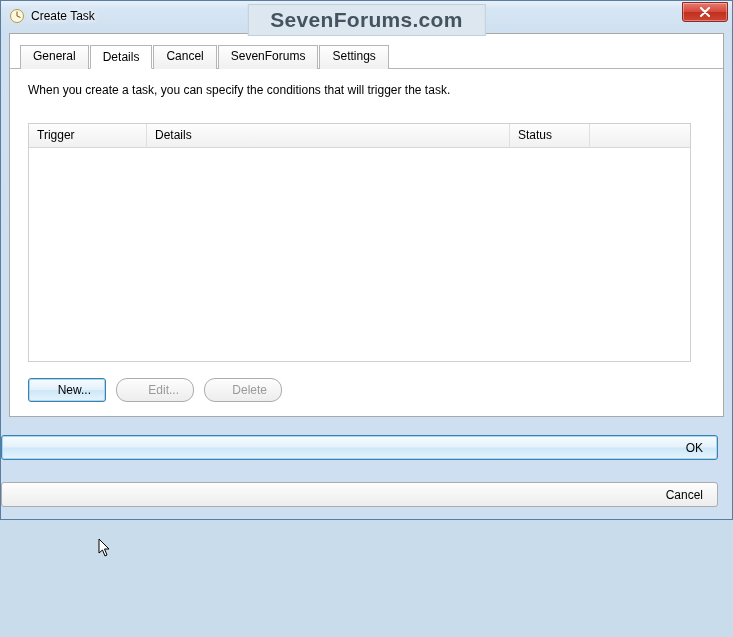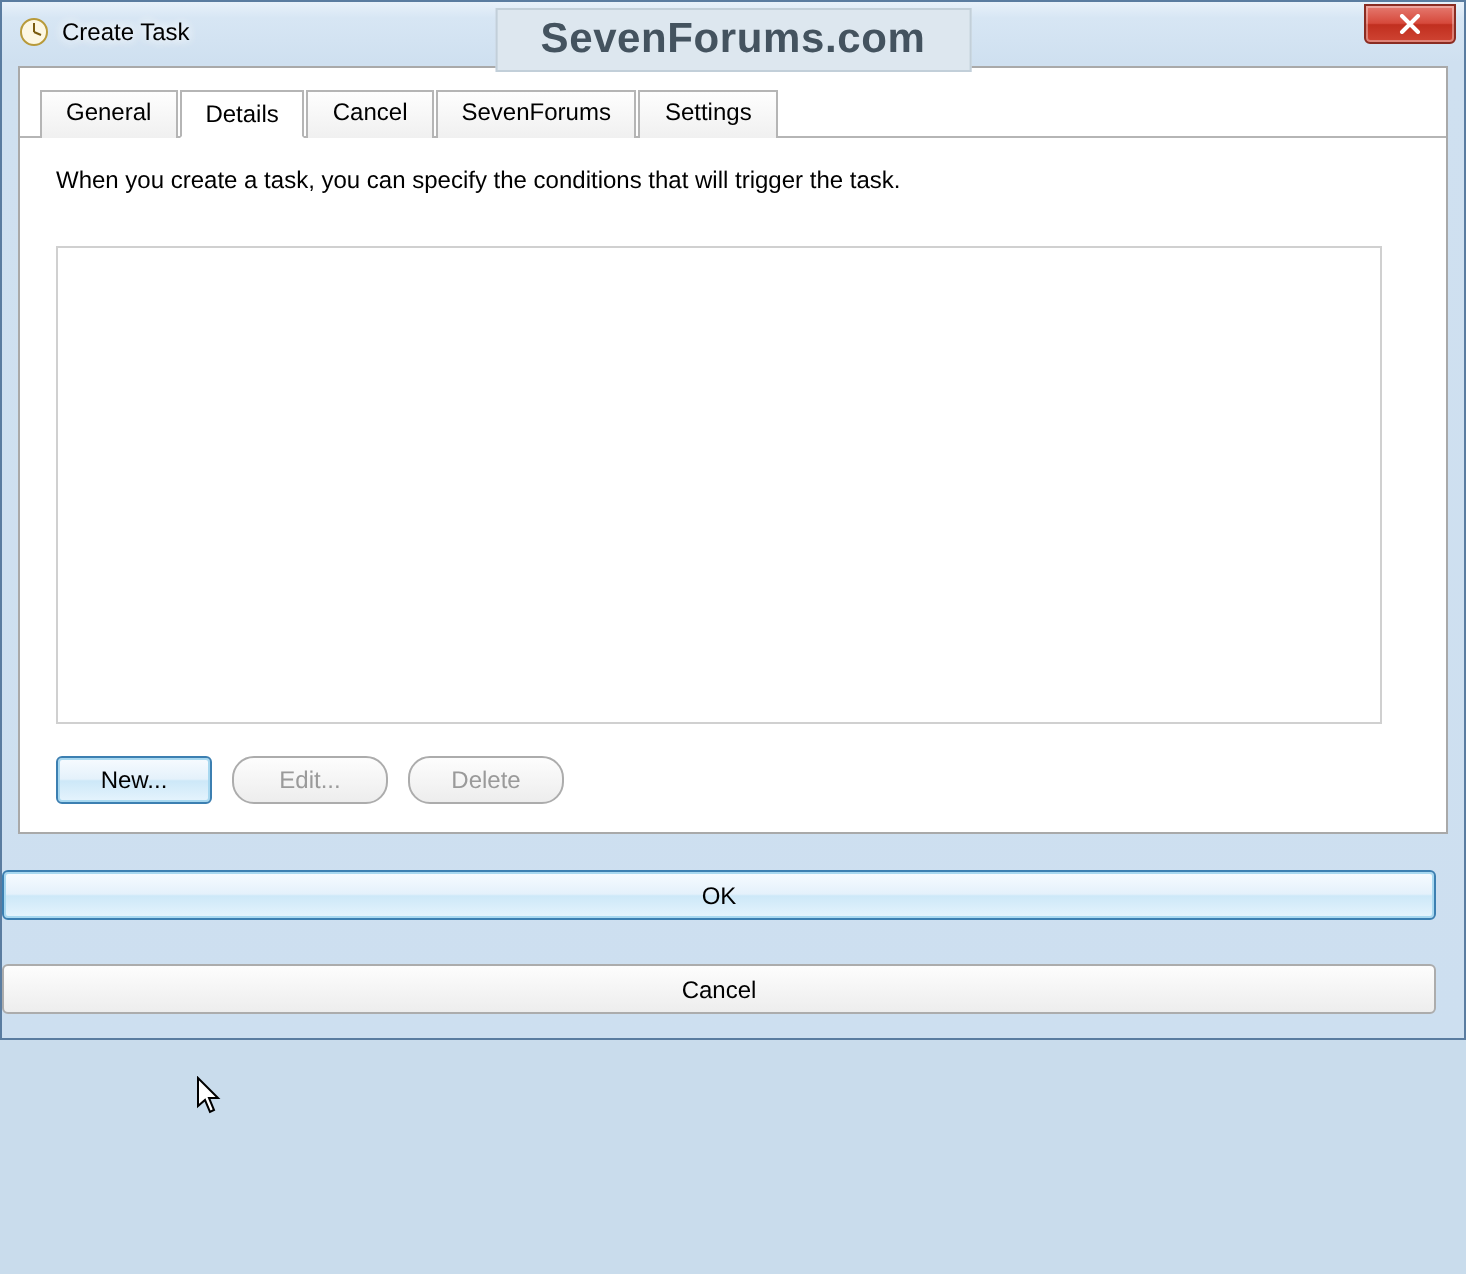--- a/index.html
+++ b/index.html
@@ -131,20 +131,21 @@
   }
   .btn {
     min-width: 78px; height: 24px;
     padding: 0 14px;
     font-size: 12px;
     border: 1px solid #acacac;
     background: linear-gradient(#fdfdfd, #ededed);
     border-radius: 3px;
     cursor: pointer;
     color: #000;
+    text-align: right;
   }
   .btn.disabled {
     color: #9a9a9a;
     cursor: default;
     border-radius: 11px;
   }
   .btn.focus {
     border: 1px solid #3c7fb1;
     box-shadow: inset 0 0 0 1px #a8d8f0;
     background: linear-gradient(#f7fbff, #e4f1fb 48%, #cde8f8 52%, #e6f4fd);
@@ -196,20 +197,26 @@
       <div class="tab active">Details</div>
       <div class="tab">Cancel</div>
       <div class="tab">SevenForums</div>
       <div class="tab">Settings</div>
     </div>
 
     <div class="tabpanel">
       <div class="description">When you create a task, you can specify the conditions that will trigger the task.</div>
 
       <div class="table-wrap">
+        <div class="thead">
+          <div class="th col-trigger">Trigger</div>
+          <div class="th col-details">Details</div>
+          <div class="th col-status">Status</div>
+          <div class="th col-extra"></div>
+        </div>
         <div class="tbody"></div>
       </div>
 
       <div class="actions-row">
         <button class="btn focus">New...</button>
         <button class="btn disabled">Edit...</button>
         <button class="btn disabled">Delete</button>
       </div>
     </div>
   </div>

